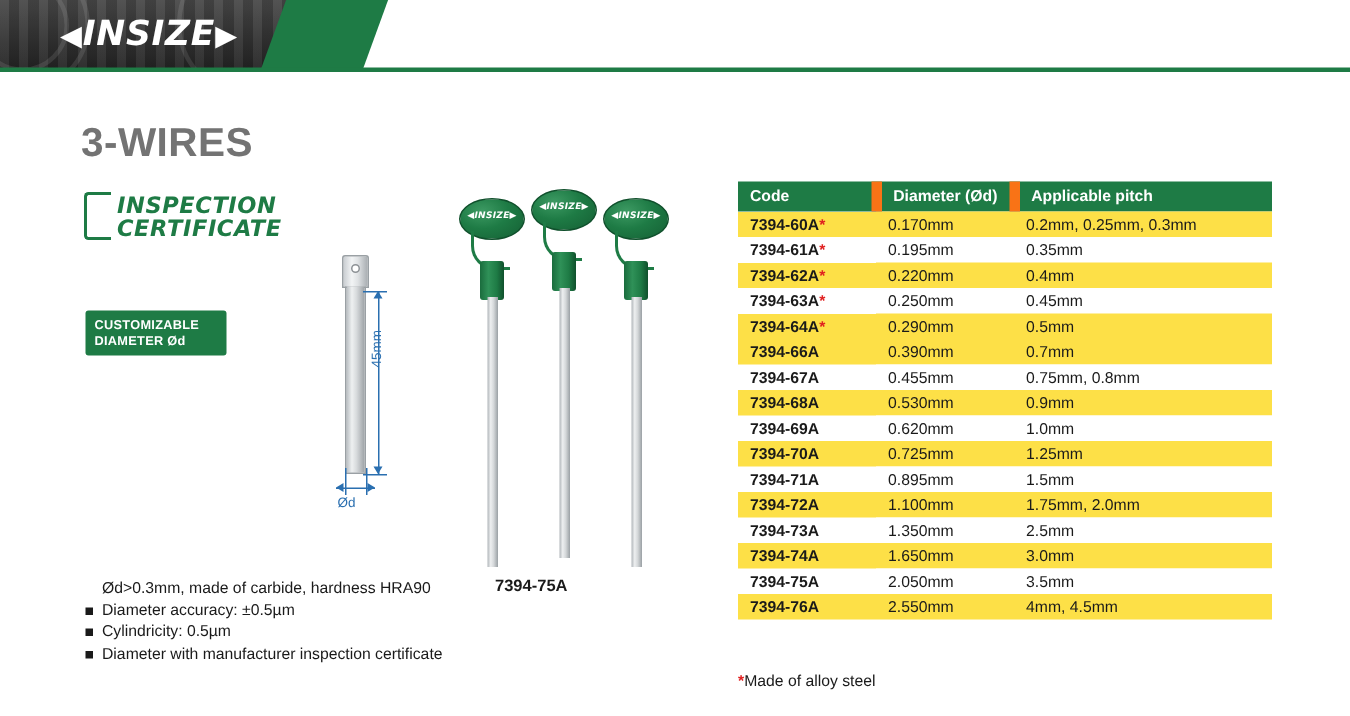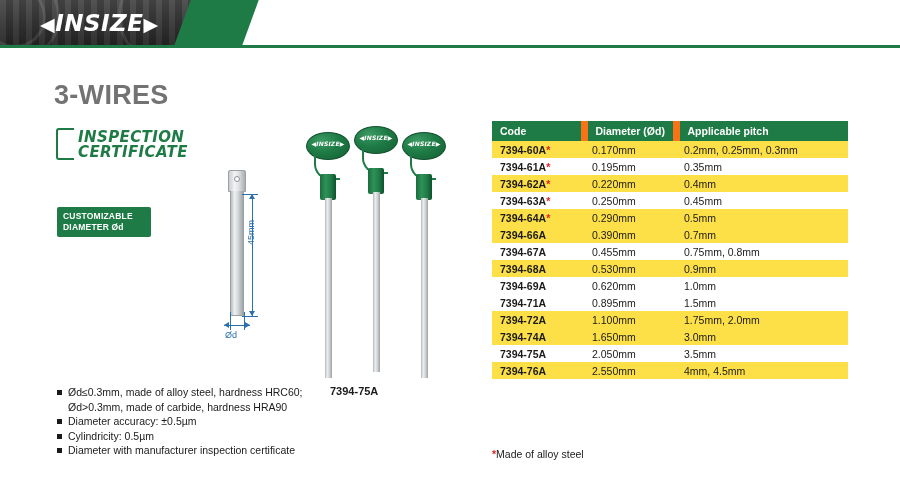--- a/index.html
+++ b/index.html
@@ -307,24 +307,20 @@
     <div class="disc"></div>
     <div class="disc-label">◀INSIZE▶</div>
     <div class="curve"></div>
     <div class="clamp"></div>
     <div class="rod"></div>
   </div>
 </div>
 <div class="wire-caption">7394-75A</div>
 
 <div class="bullets">
-  <div class="row">
-    <span class="sq"></span>
-    <span>Ød≤0.3mm, made of alloy steel, hardness HRC60;</span>
-  </div>
   <div class="cont">Ød&gt;0.3mm, made of carbide, hardness HRA90</div>
   <div class="row">
     <span class="sq"></span>
     <span>Diameter accuracy: ±0.5µm</span>
   </div>
   <div class="row">
     <span class="sq"></span>
     <span>Cylindricity: 0.5µm</span>
   </div>
   <div class="row">
@@ -381,30 +377,40 @@
         <tr class="odd">
           <td class="code">7394-68A</td>
           <td class="dia">0.530mm</td>
           <td>0.9mm</td>
         </tr>
         <tr class="even">
           <td class="code">7394-69A</td>
           <td class="dia">0.620mm</td>
           <td>1.0mm</td>
         </tr>
+        <tr class="odd">
+          <td class="code">7394-70A</td>
+          <td class="dia">0.725mm</td>
+          <td>1.25mm</td>
+        </tr>
         <tr class="even">
           <td class="code">7394-71A</td>
           <td class="dia">0.895mm</td>
           <td>1.5mm</td>
         </tr>
         <tr class="odd">
           <td class="code">7394-72A</td>
           <td class="dia">1.100mm</td>
           <td>1.75mm, 2.0mm</td>
         </tr>
+        <tr class="even">
+          <td class="code">7394-73A</td>
+          <td class="dia">1.350mm</td>
+          <td>2.5mm</td>
+        </tr>
         <tr class="odd">
           <td class="code">7394-74A</td>
           <td class="dia">1.650mm</td>
           <td>3.0mm</td>
         </tr>
         <tr class="even">
           <td class="code">7394-75A</td>
           <td class="dia">2.050mm</td>
           <td>3.5mm</td>
         </tr>

